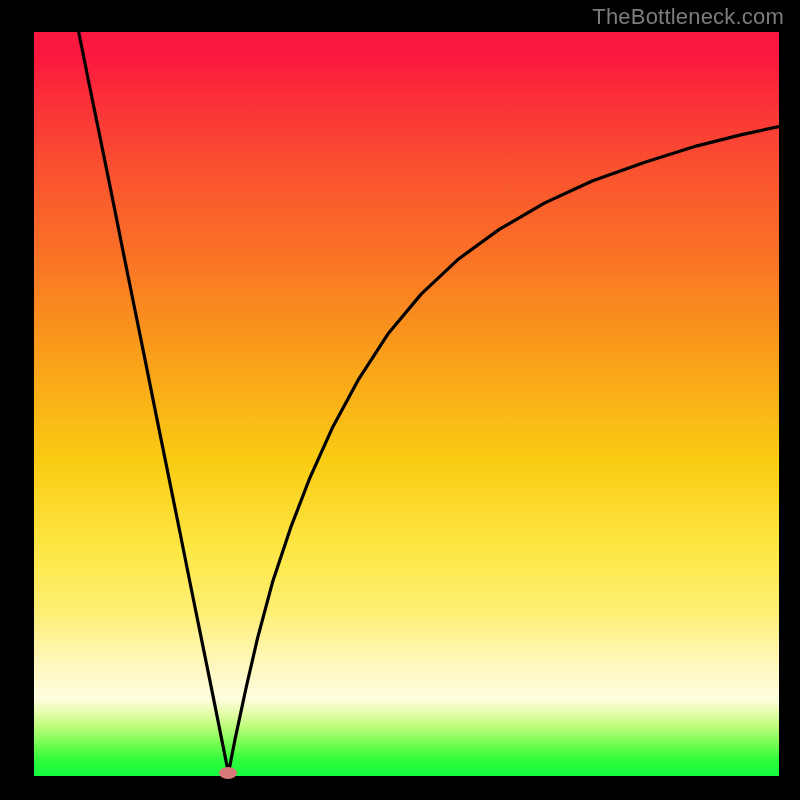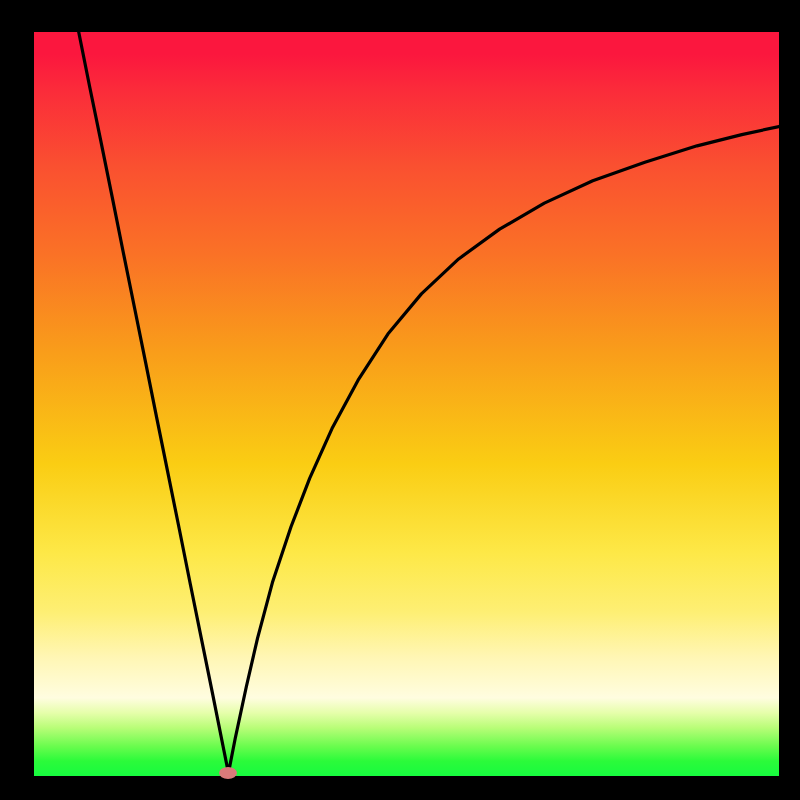--- a/index.html
+++ b/index.html
@@ -71,14 +71,15 @@
       <defs>
         <clipPath id="plot-clip">
           <rect x="34" y="32" width="745" height="744"></rect>
         </clipPath>
       </defs>
       <path d="M78.70 32.00 L89.88 87.80 L101.05 142.11 L112.22 197.17 L123.40 252.97 L134.57 308.02 L145.75 363.08 L156.93 418.88 L168.10 473.94 L179.28 528.99 L190.45 584.79 L201.63 639.85 L212.80 694.90 L223.97 750.70 L228.44 773.02 L228.44 773.02 L235.15 738.80 L246.32 686.72 L257.50 638.36 L272.40 582.56 L291.02 526.76 L309.65 478.40 L332.00 428.55 L358.07 380.19 L387.88 334.06 L421.40 293.89 L458.65 258.92 L499.63 229.16 L544.33 203.12 L592.75 180.80 L644.90 162.20 L697.05 145.83 L741.75 134.67 L779.00 126.49" fill="none" stroke="#000000" stroke-width="3.2" stroke-linejoin="round" stroke-linecap="round" clip-path="url(#plot-clip)"></path>
     </svg>
 
   <div class="marker" id="marker" style="width: 18px; height: 12px; left: 219.445px; top: 767.024px; background: rgb(217, 122, 122);"></div>
 
+  <div class="watermark">TheBottleneck.com</div>
 
 </div>
 
 </body></html>

